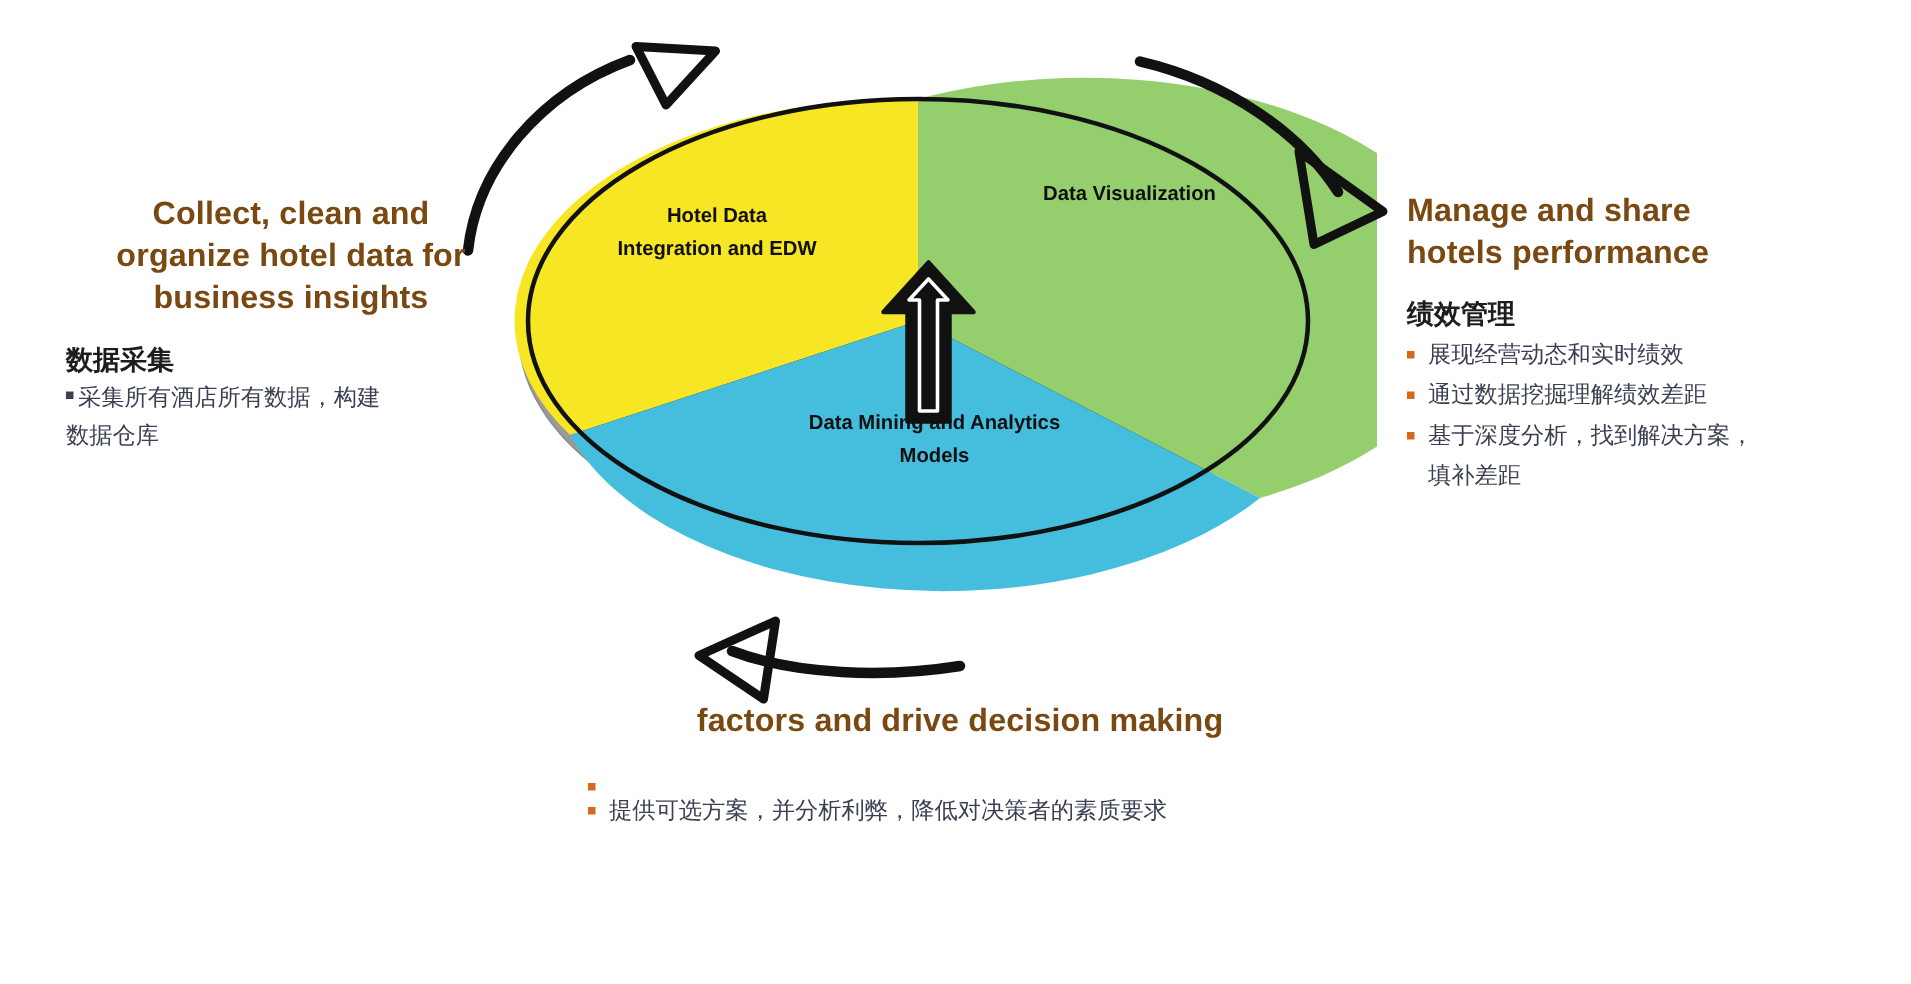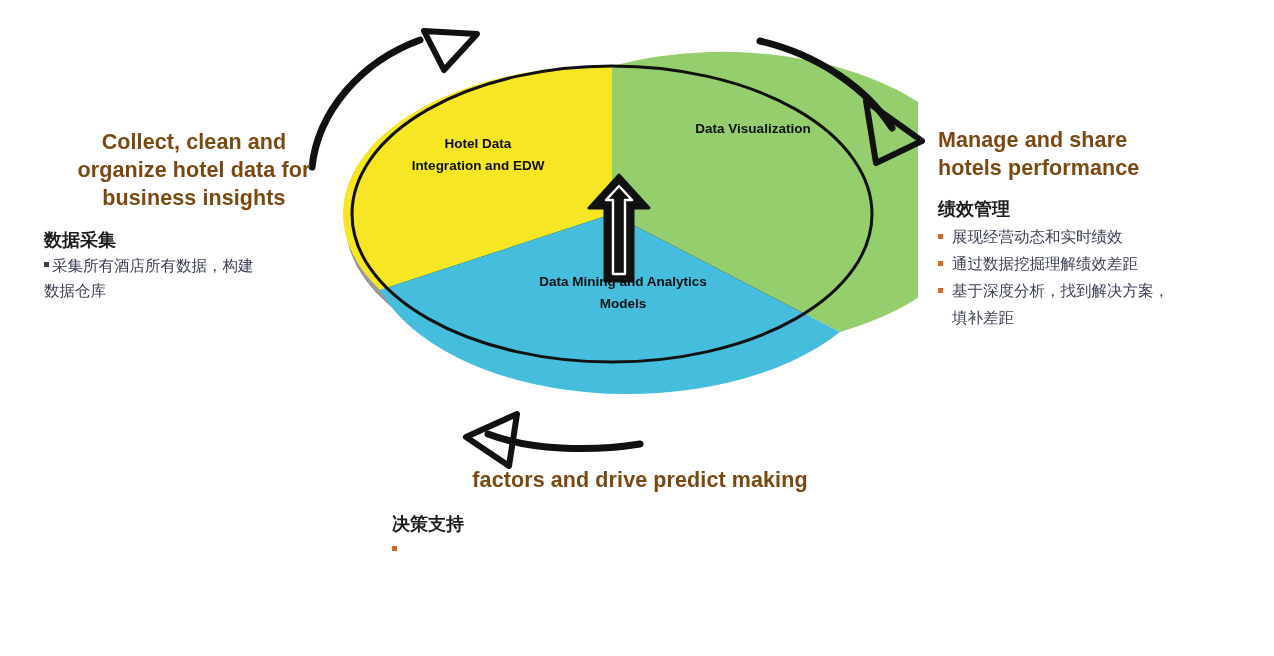--- a/index.html
+++ b/index.html
@@ -149,25 +149,28 @@
       <div class="bullet-row">
         <span class="sq"></span>
         <span class="bullet-txt">基于深度分析，找到解决方案，</span>
       </div>
       <div class="indent">填补差距</div>
     </div>
   </div>
 
   <div id="bottom-block">
     <div class="en-head">
-      <div>factors and drive predict making</div>
+      <div>factors and drive decision making</div>
     </div>
     <div id="bottom-cn">
-      <div class="cn-head">决策支持</div>
       <div>
         <div class="bullet-row">
           <span class="sq"></span>
+        </div>
+        <div class="bullet-row">
+          <span class="sq"></span>
+          <span class="bullet-txt">提供可选方案，并分析利弊，降低对决策者的素质要求</span>
         </div>
       </div>
     </div>
   </div>
 
 </div>
 
 </body></html>

